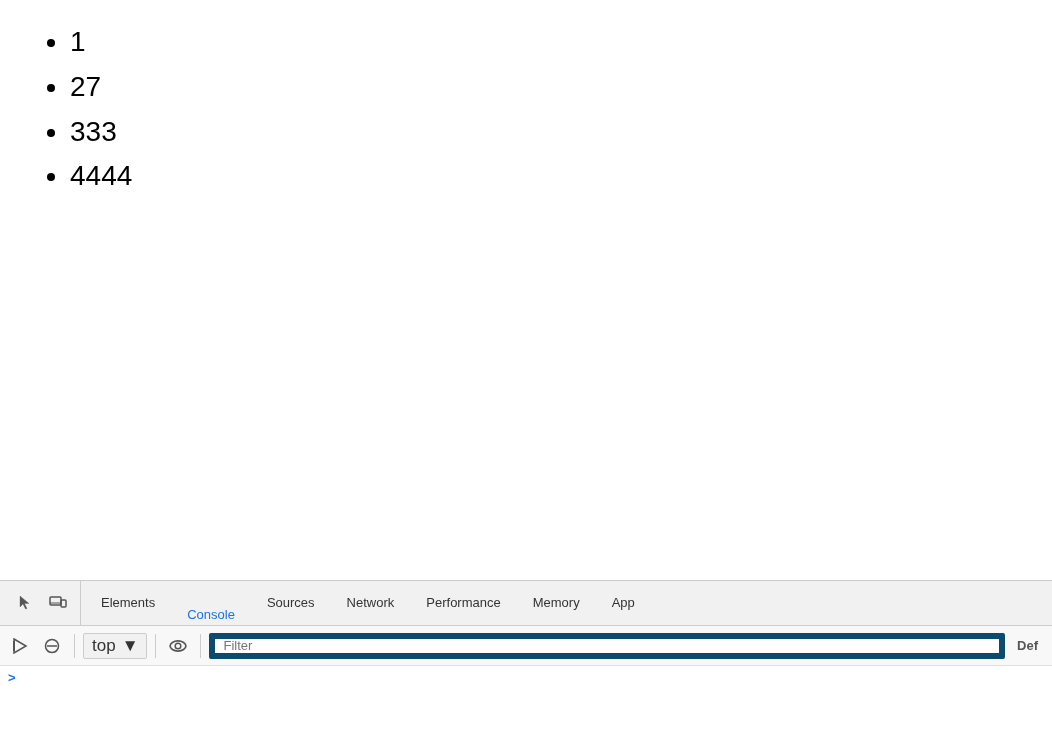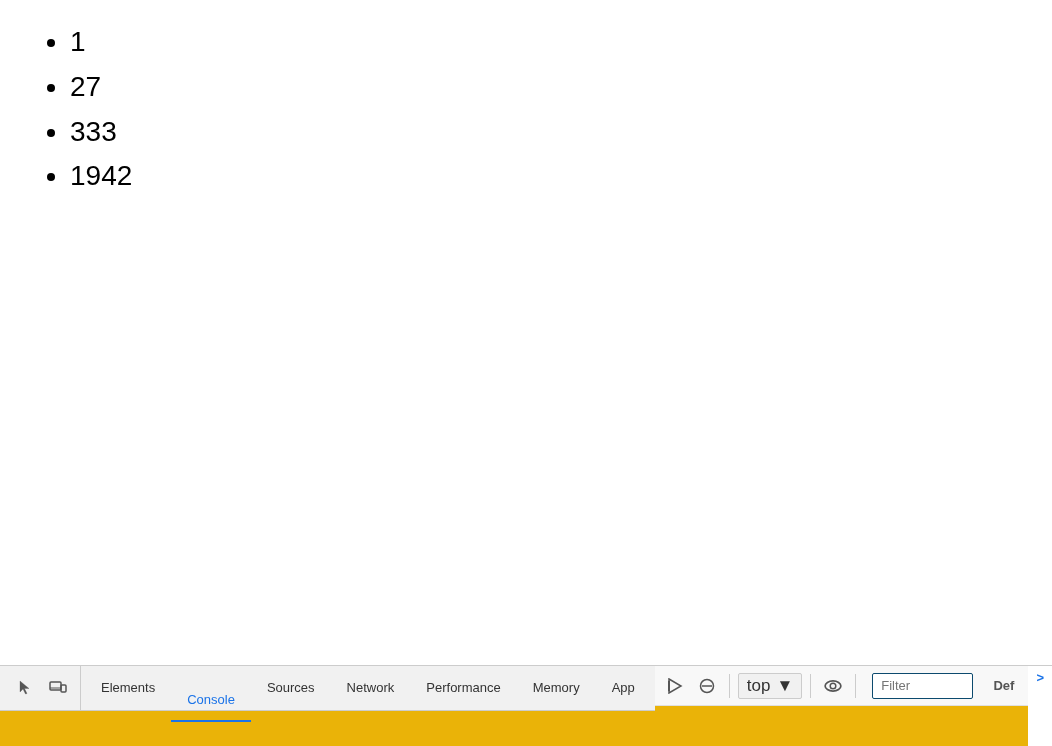--- a/index.html
+++ b/index.html
@@ -34,22 +34,23 @@
     .browser-content ul li {
       font-size: 28px;
       color: #000000;
       line-height: 1.6;
       font-family: Arial, sans-serif;
     }
 
     
     .devtools-panel {
       border-top: 1px solid #cccccc;
-      background: #eab308;
-      display: flex;
+      background: #f0abfc;
+      display: flex;
+      flex-direction: column;
     }
 
     
     .devtools-tabs {
       display: flex;
       align-items: center;
       background: #f1f1f1;
       border-bottom: 1px solid #cccccc;
       height: 45px;
       padding: 0 4px;
@@ -147,25 +148,25 @@
       cursor: pointer;
       gap: 6px;
       color: #333;
     }
 
     .filter-input-container {
       flex: 1;
       display: flex;
       align-items: center;
       background: #ffffff;
-      border: 1px solid #0c4a6e;
+      border: 6px solid #0c4a6e;
       border-radius: 2px;
       height: 26px;
       padding: 0 8px;
-      margin: 0 8px;
+      margin: 0 0;
     }
 
     .filter-input {
       border: none;
       outline: none;
       background: transparent;
       font-size: 13px;
       color: #333;
       width: 100%;
     }
@@ -203,21 +204,21 @@
 
   </style>
 </head>
 <body>
 
 <div class="browser-content">
   <ul>
     <li>1</li>
     <li>27</li>
     <li>333</li>
-    <li>1942</li>
+    <li>4444</li>
   </ul>
 </div>
 
 <div class="devtools-panel">
 
   <div class="devtools-tabs">
 
     <div class="devtools-icons-left">
       <button class="icon-btn" title="Inspect element">
 

